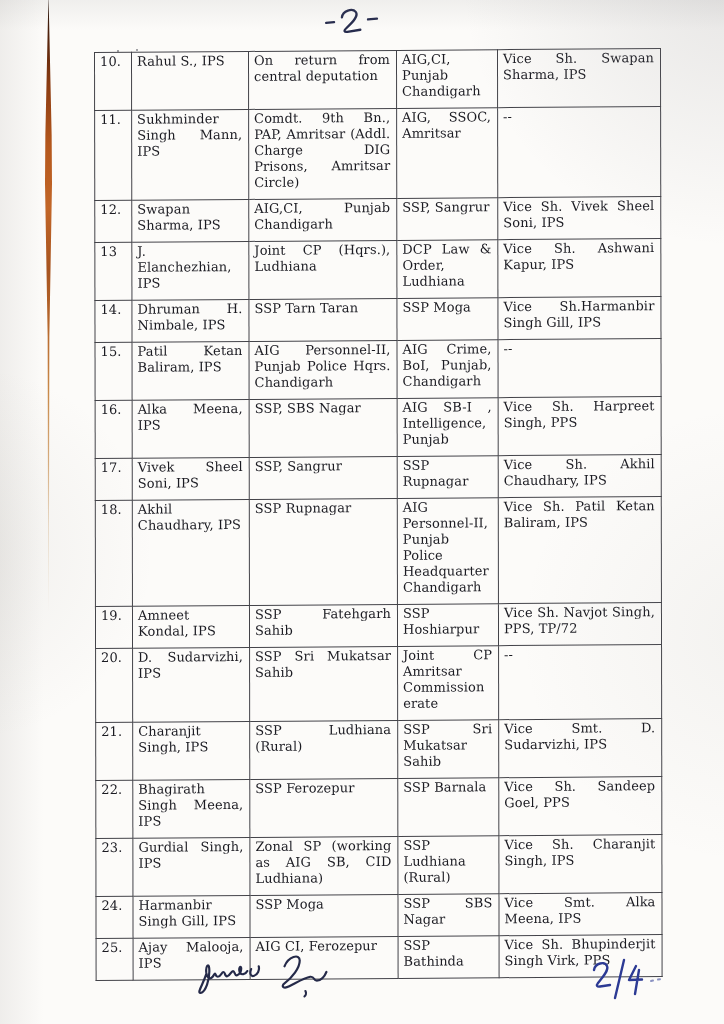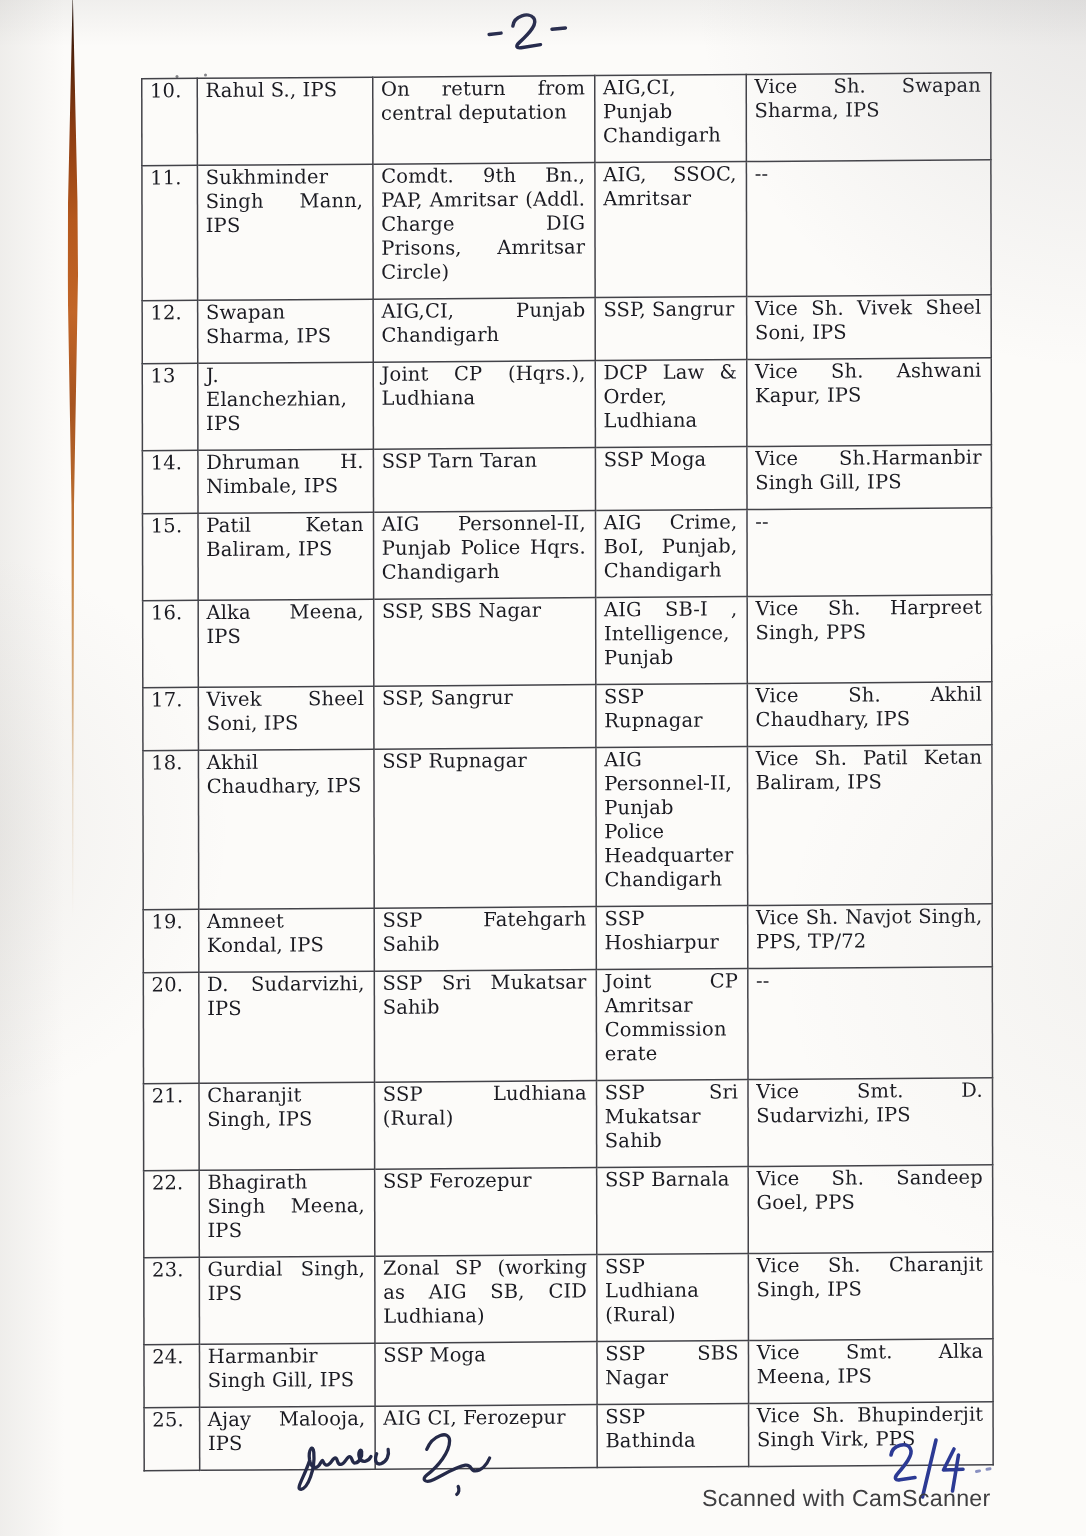--- a/index.html
+++ b/index.html
@@ -221,16 +221,15 @@
 
   <div class="sheet-fraction" aria-label="2/4">
     <svg width="74" height="44" viewBox="0 0 74 44">
       <path class="ink" stroke="#2c3a94" stroke-width="2.4" d="M6 14 C7 7 17 5 19 10 C21 14 15 21 10 27 C8 29.5 9 31 12 30.5 L22 29"></path>
       <path class="ink" stroke="#2c3a94" stroke-width="2.4" d="M36 4 L27 42"></path>
       <path class="ink" stroke="#2c3a94" stroke-width="2.4" d="M48 10 L41 24 L54 23.5 M51 14 L47 38"></path>
       <path class="ink" stroke="#2c3a94" stroke-width="2" opacity=".55" d="M63 25 L65 24.6 M70 23.5 L72 23.2"></path>
     </svg>
   </div>
 
-  <div class="watermark">Scanned with CamScanner</div>
 
   <div class="scan-shading"></div>
 </div>
 
 </body></html>

